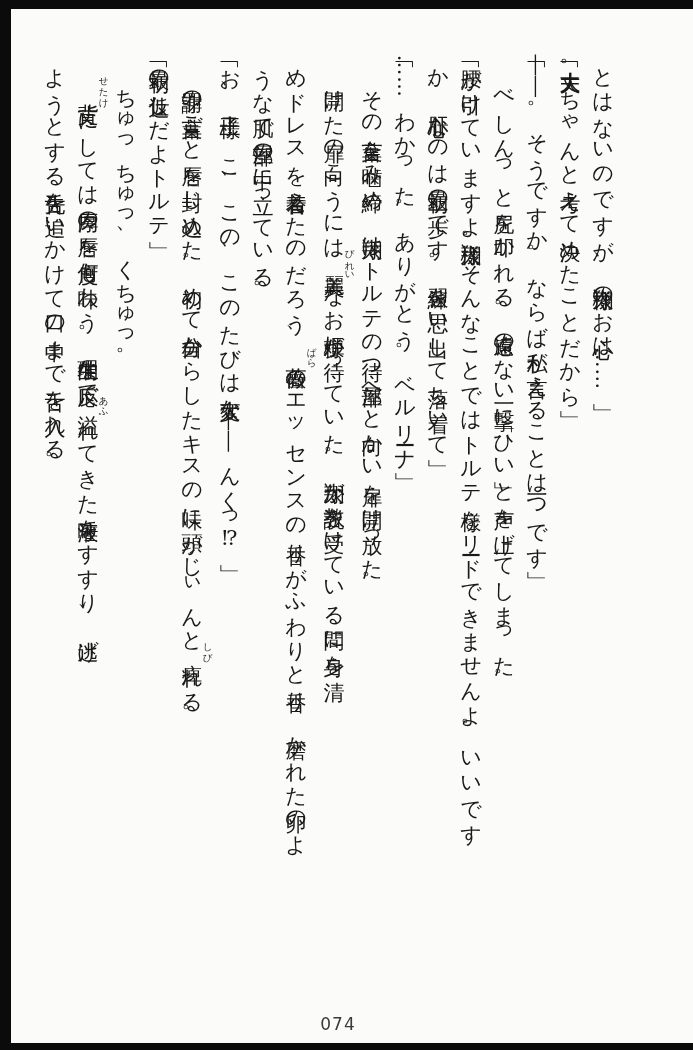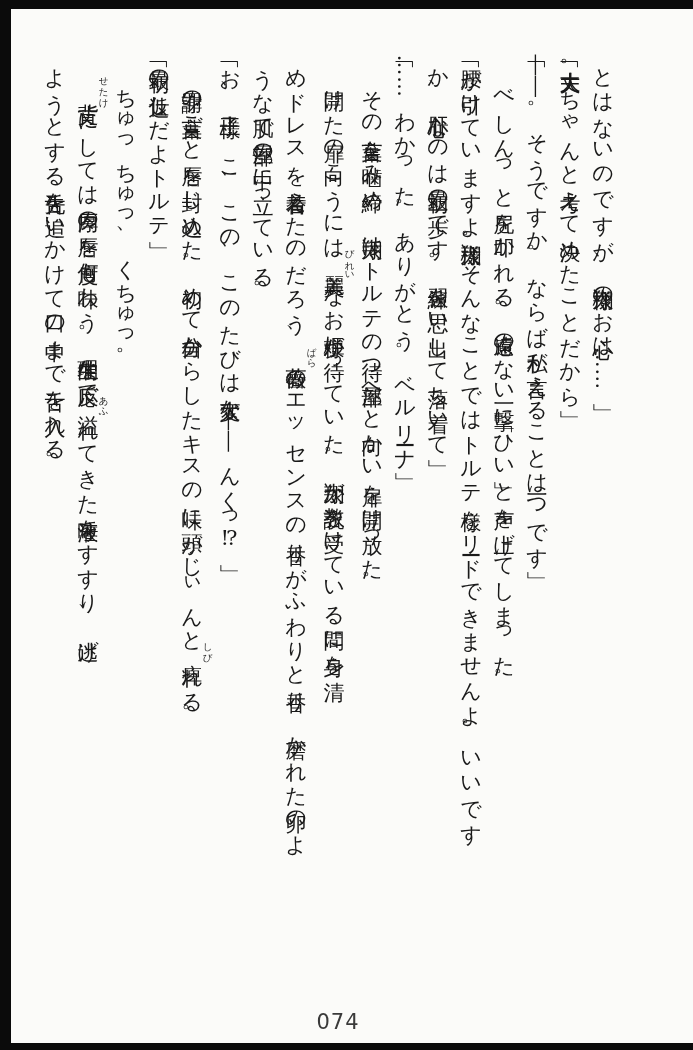--- a/index.html
+++ b/index.html
@@ -37,21 +37,21 @@
     letter-spacing:0;
     color:#2a2a2a;
   }
   .page-number {
     position:absolute;
     bottom:16px;
     left:0;
     width:676px;
     text-align:center;
     font-family:"DejaVu Sans","Liberation Sans",sans-serif;
-    font-size:21px;
+    font-size:17px;
     letter-spacing:1px;
     color:#3a3a3a;
   }
 </style>
 </head>
 <body>
 
 <div>
   <div class="scan-border top"></div>
   <div class="scan-border left"></div>

